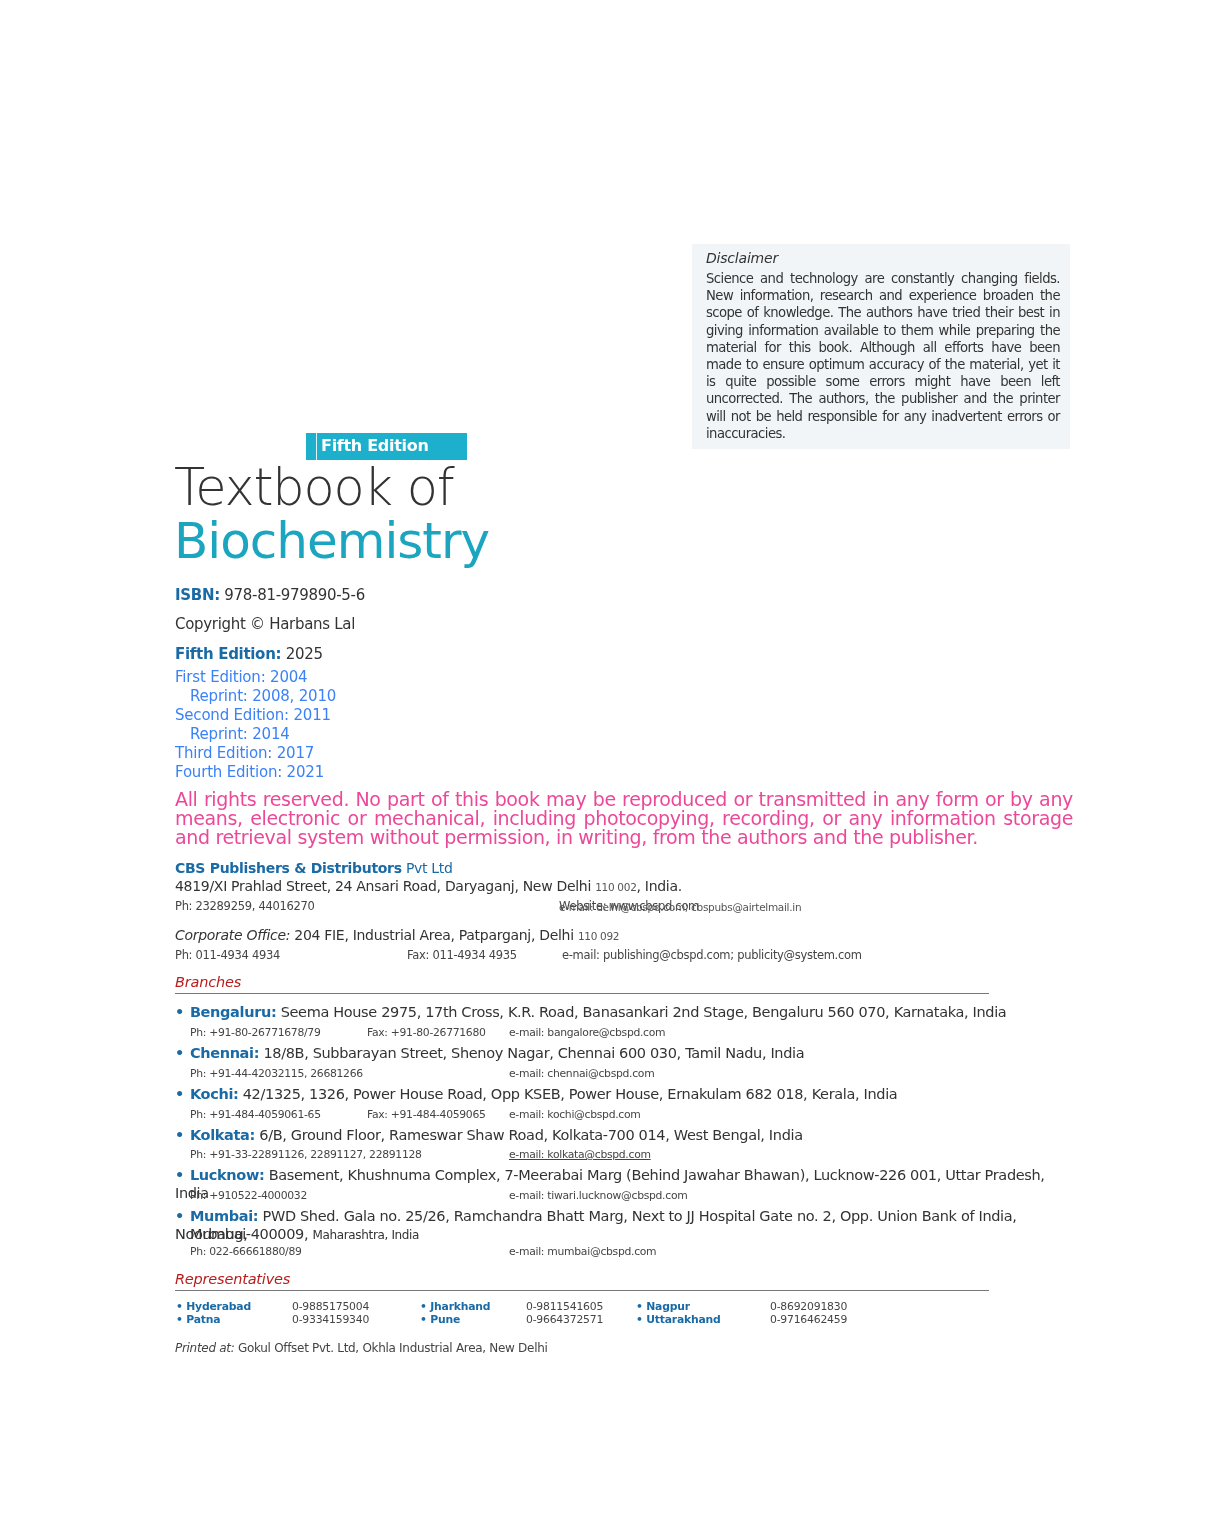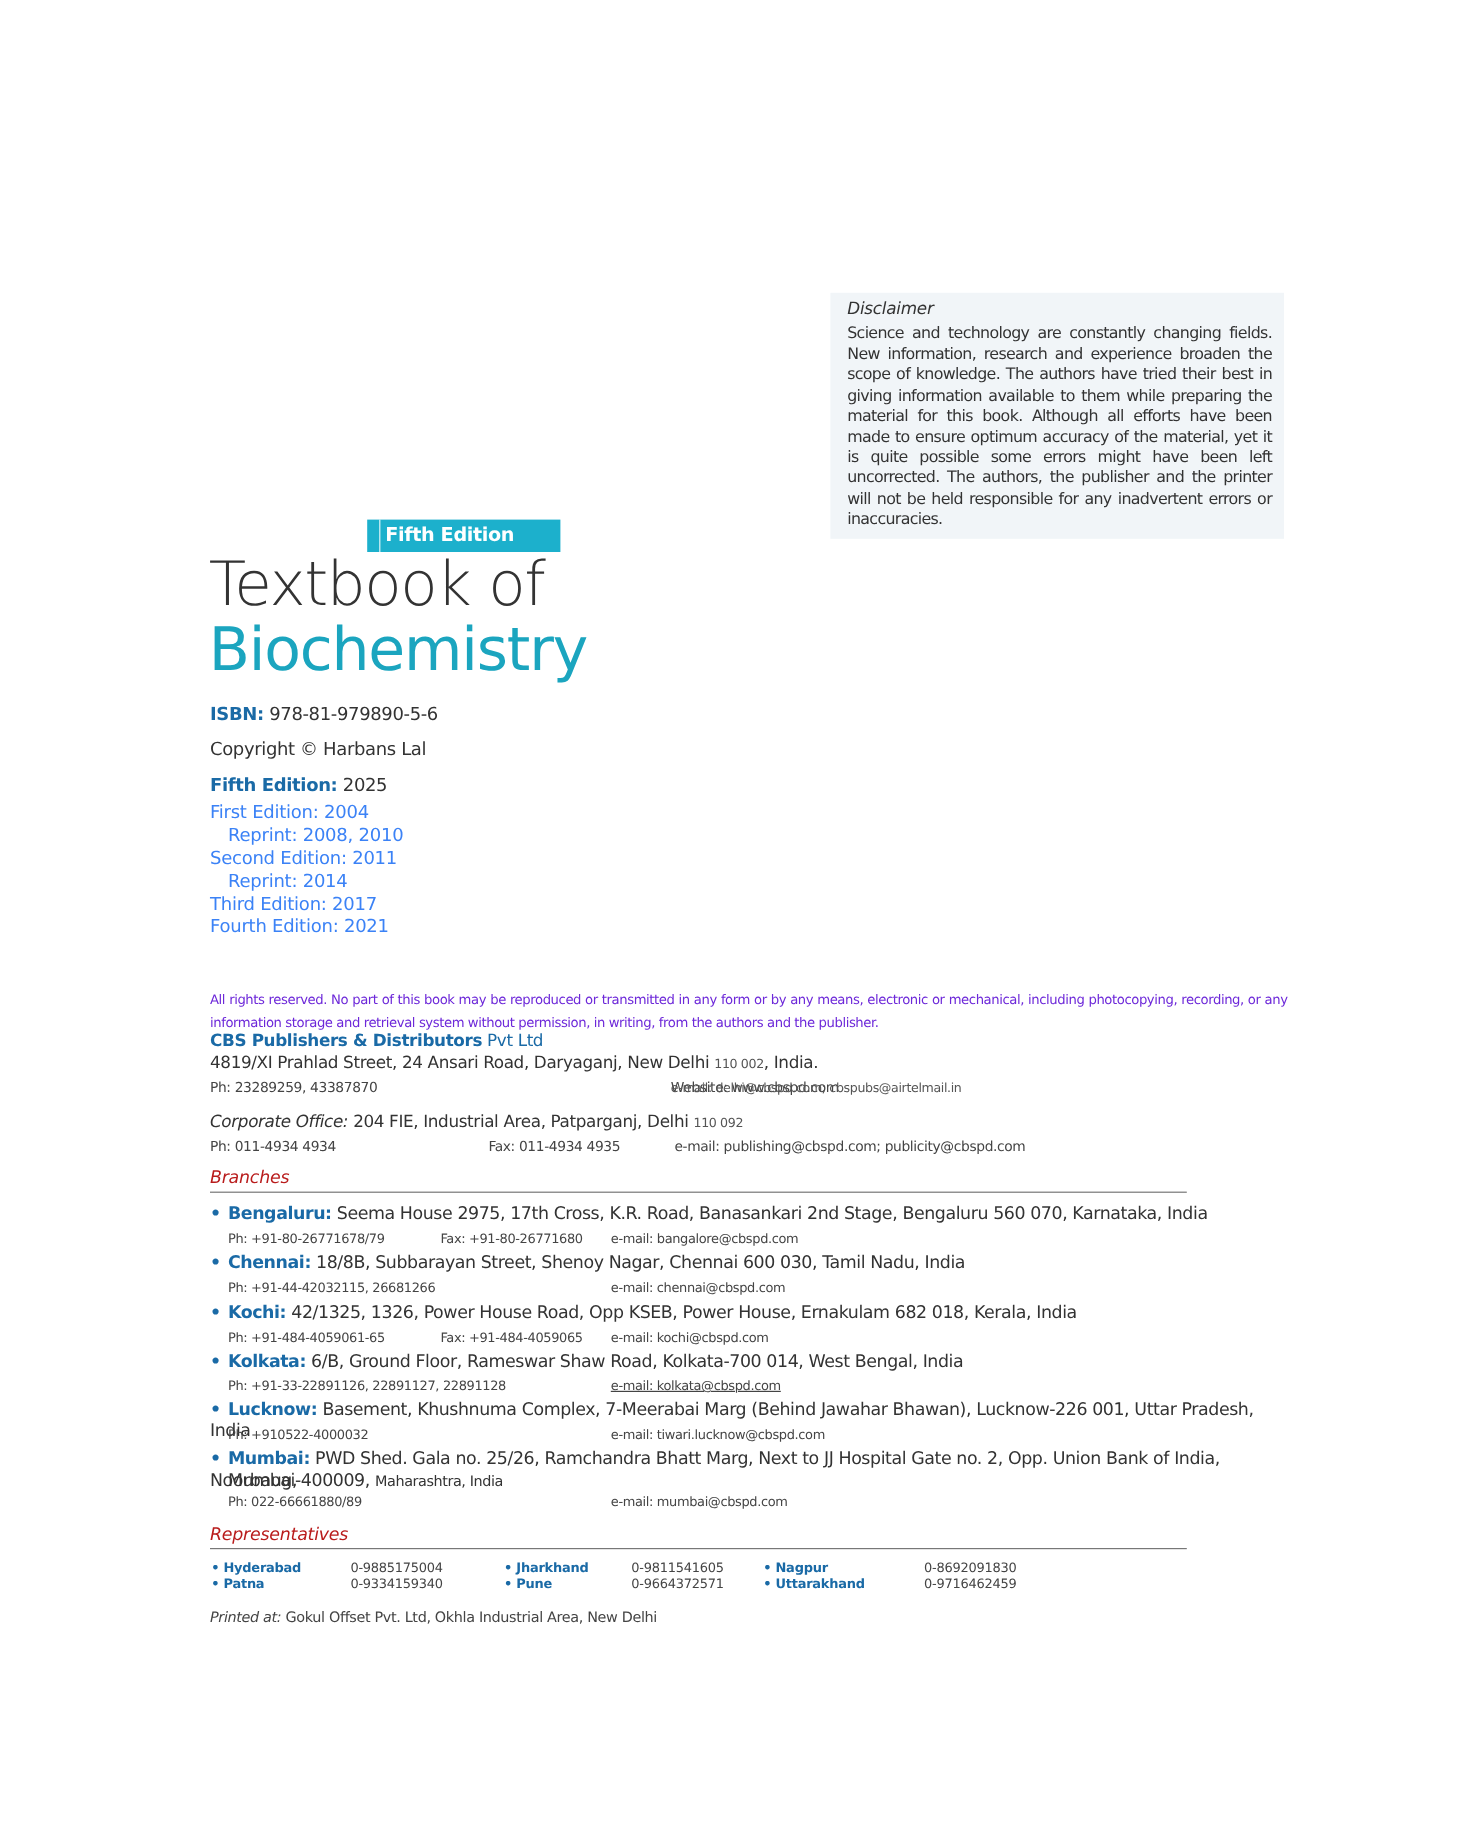--- a/index.html
+++ b/index.html
@@ -18,21 +18,21 @@
   #edition-banner { left:306px; top:433px; width:161px; height:27px; background:#1cb0cc; }
   #edition-banner .divider { position:absolute; left:10px; top:0; width:1px; height:27px; background:#fff; opacity:.85; }
   #edition-banner .label { position:absolute; left:15px; top:3px; color:#fff; font-weight:bold; font-size:16px; letter-spacing:-0.3px; }
   #title-line1 { left:174px; top:458px; font-size:51px; color:#333; letter-spacing:-1.2px; font-weight:300; }
   #title-line2 { left:174px; top:512px; font-size:50px; color:#1ba5bf; letter-spacing:-1px; }
 
   .meta { font-size:15px; color:#333; letter-spacing:-0.3px; }
   .meta .blue { font-size:15px; }
   .ed-line { position:absolute; font-size:15px; color:#3b82f6; left:175px; letter-spacing:-0.2px; }
 
-  #rights { left:175px; top:824px; width:898px; font-size:11px; line-height:19px; color:#6d28d9;
+  #rights { left:175px; top:790px; width:898px; font-size:19px; line-height:19px; color:#ec4899;
             text-align:justify; letter-spacing:-0.35px; }
 
   .small { font-size:11.5px; color:#444; letter-spacing:-0.3px; }
   .tiny { font-size:10.5px; color:#555; letter-spacing:-0.3px; }
   .addr { font-size:14px; color:#333; letter-spacing:-0.3px; }
 
   .section-head { font-style:italic; font-size:14.5px; color:#b91c1c; letter-spacing:-0.2px; }
   .rule { position:absolute; left:175px; width:814px; height:1px; background:#777; }
 
   .branch { position:absolute; left:175px; width:900px; font-size:14.5px; color:#333; letter-spacing:-0.35px; line-height:18px; }
@@ -78,31 +78,31 @@
 <div id="rights" class="abs">All rights reserved. No part of this book may be reproduced or transmitted in any form or by any means, electronic or mechanical, including photocopying, recording, or any information storage and retrieval system without permission, in writing, from the authors and the publisher.</div>
 
 <div class="abs" style="left:175px; top:860px; font-size:14px; letter-spacing:-0.3px;">
   <span class="blue">CBS Publishers &amp; Distributors</span>
   <span style="color:#1a6aa6;">Pvt Ltd</span>
 </div>
 <div class="abs addr" style="left:175px; top:878px;">
   <span>4819/XI Prahlad Street, 24 Ansari Road, Daryaganj, New Delhi</span>
   <span class="tiny">110 002</span><span>, India.</span>
 </div>
-<div class="abs small" style="left:175px; top:899px;">Ph: 23289259, 43387870</div>
+<div class="abs small" style="left:175px; top:899px;">Ph: 23289259, 44016270</div>
 <div class="abs small" style="left:559px; top:899px;">Website: www.cbspd.com</div>
 <div class="abs tiny" style="left:559px; top:861px;margin-top:40px;">e-mail: delhi@cbspd.com; cbspubs@airtelmail.in</div>
 <div class="abs addr" style="left:175px; top:927px;">
   <span style="font-style:italic;">Corporate Office:</span>
   <span>204 FIE, Industrial Area, Patparganj, Delhi</span>
   <span class="tiny">110 092</span>
 </div>
 <div class="abs small" style="left:175px; top:948px;">Ph: 011-4934 4934</div>
 <div class="abs small" style="left:407px; top:948px;">Fax: 011-4934 4935</div>
-<div class="abs small" style="left:562px; top:948px;">e-mail: publishing@cbspd.com; publicity@cbspd.com</div>
+<div class="abs small" style="left:562px; top:948px;">e-mail: publishing@cbspd.com; publicity@system.com</div>
 
 <div class="abs section-head" style="left:175px; top:974px;">Branches</div>
 <div class="rule" style="top:993px;"></div>
 
 <div class="branch" style="top:1003px;">
   <span class="bullet">•</span><span class="city">Bengaluru:</span>
   <span>Seema House 2975, 17th Cross, K.R. Road, Banasankari 2nd Stage, Bengaluru 560 070, Karnataka, India</span>
 </div>
 <div class="bsub" style="left:190px; top:1026px;">Ph: +91-80-26771678/79</div>
 <div class="bsub" style="left:367px; top:1026px;">Fax: +91-80-26771680</div>

